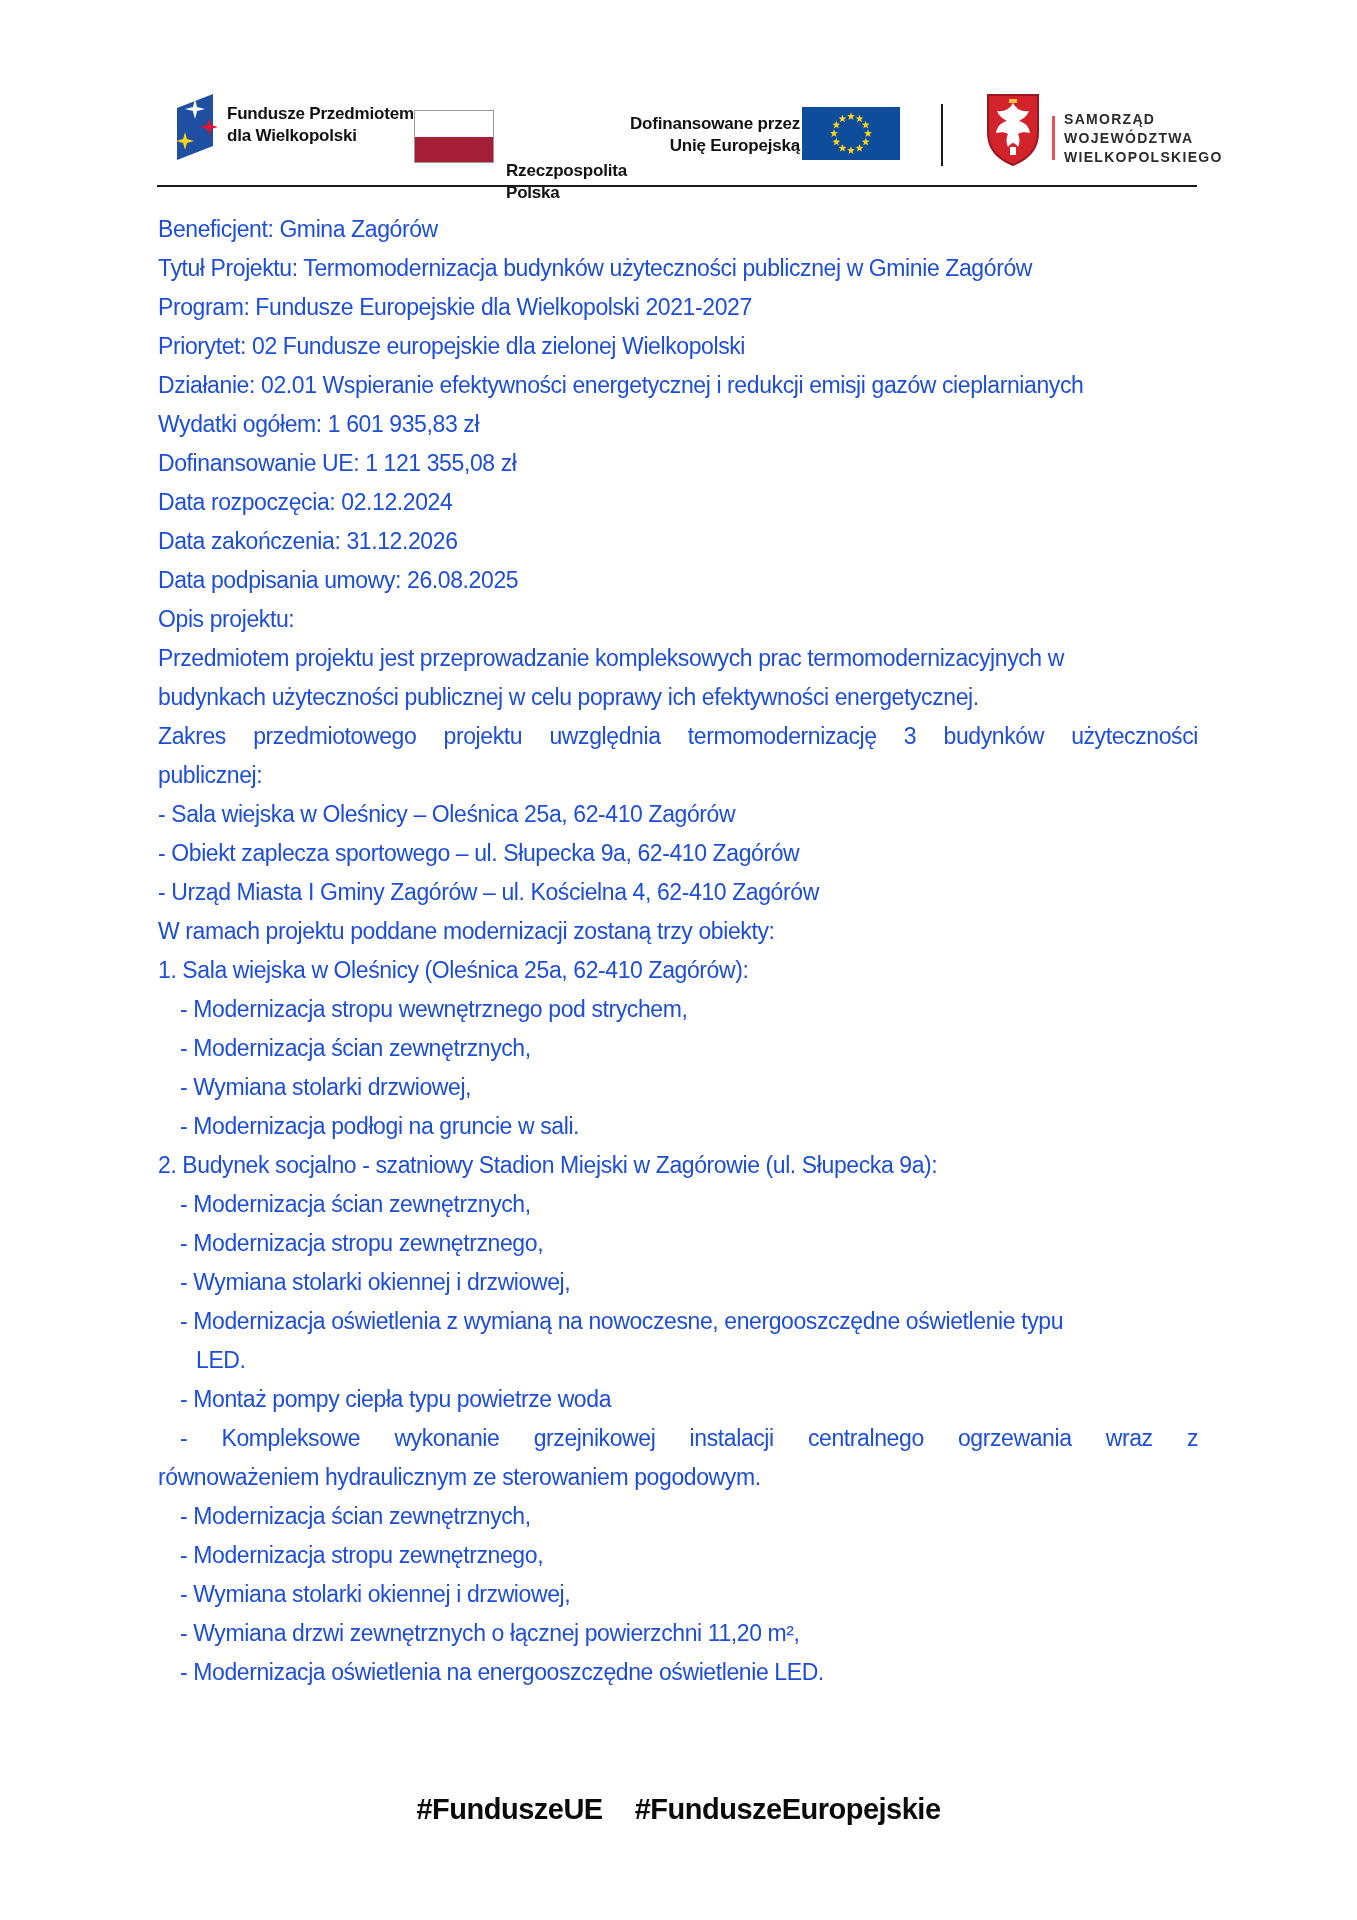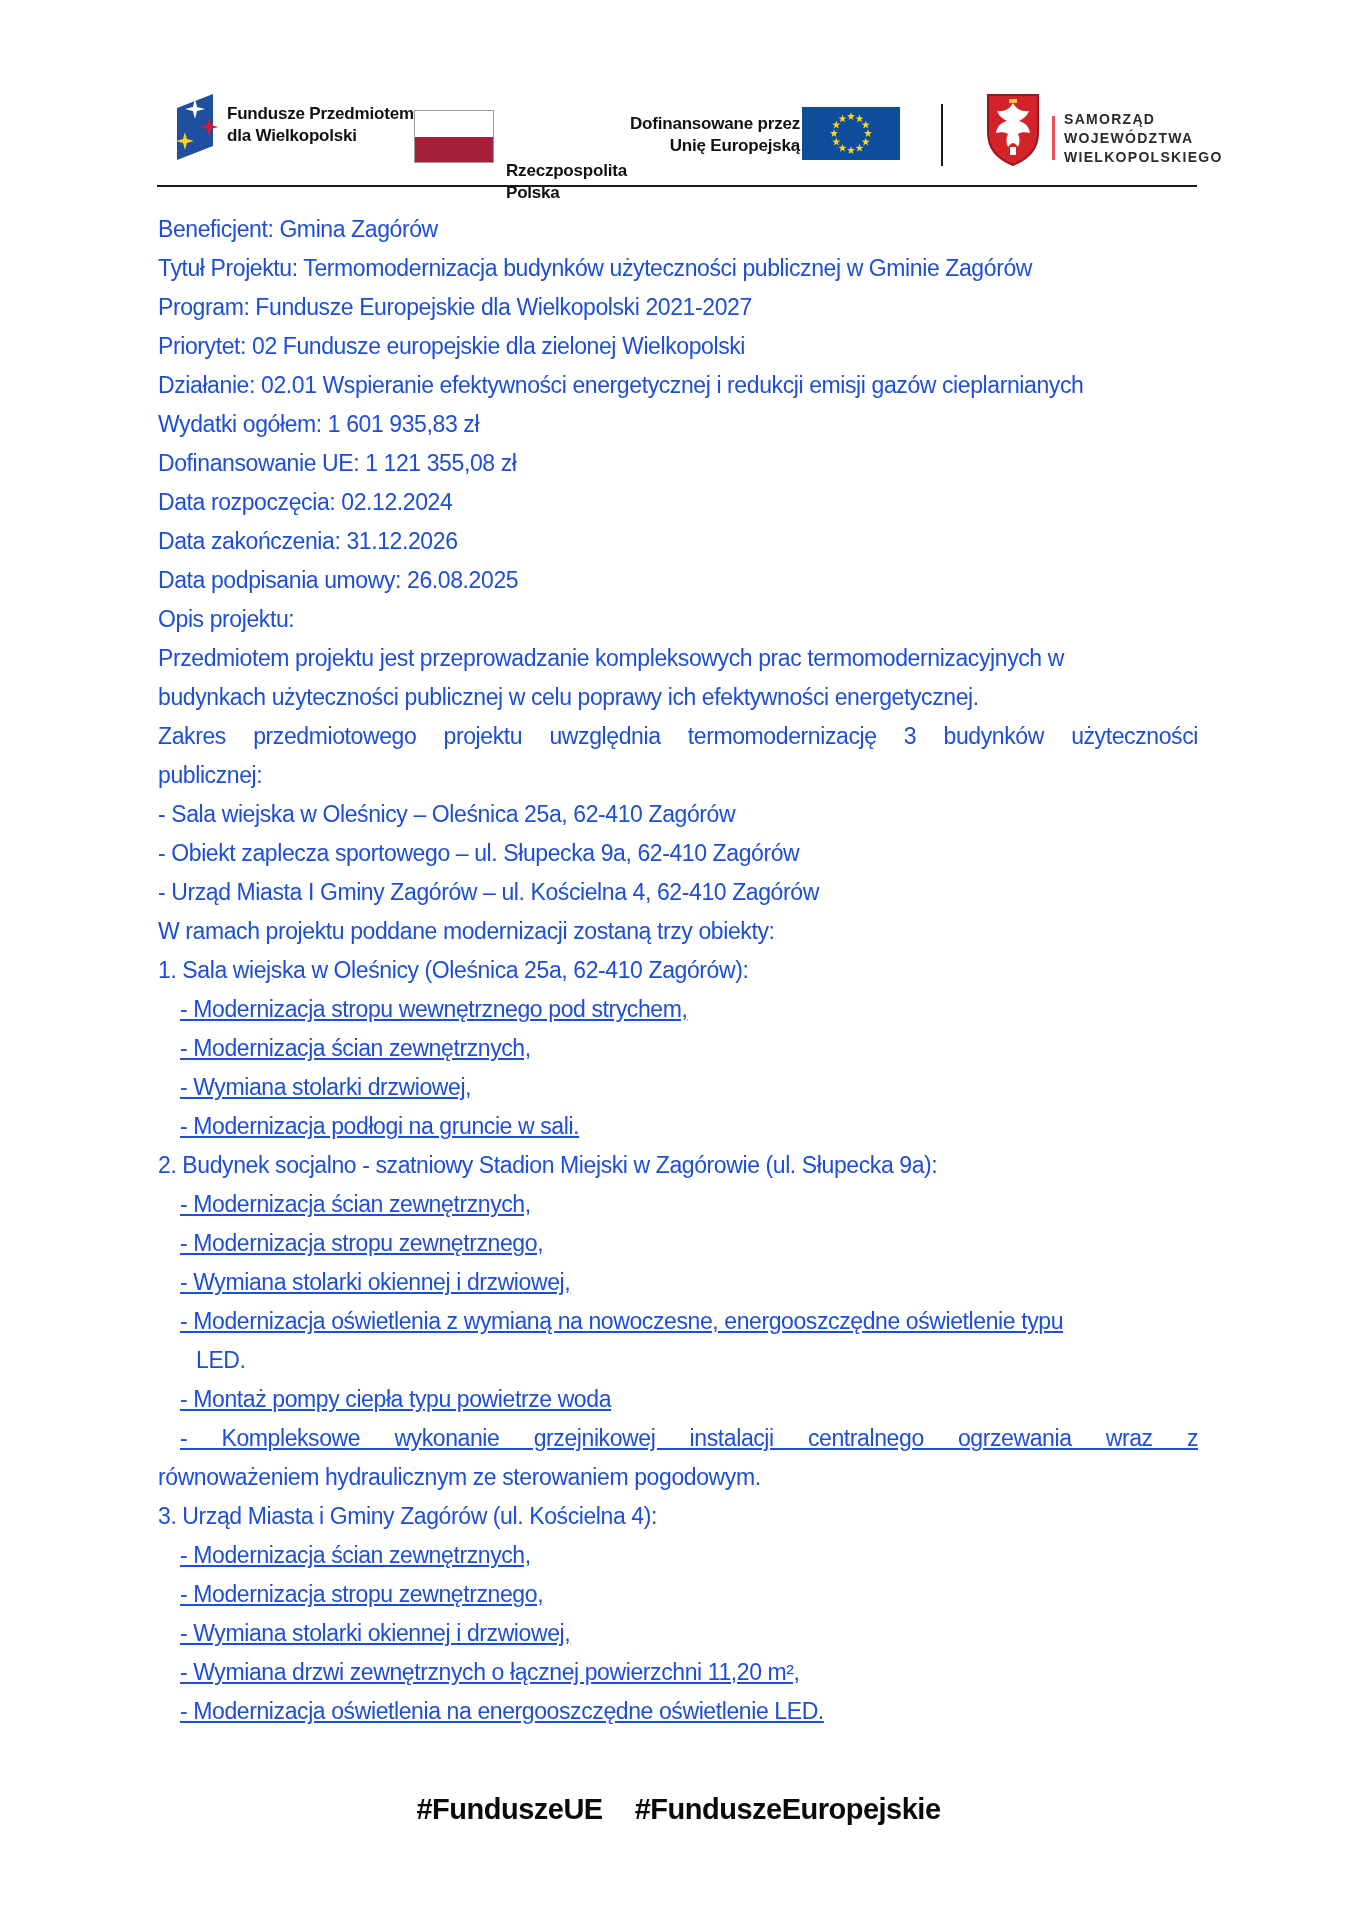--- a/index.html
+++ b/index.html
@@ -36,21 +36,21 @@
     position:absolute;left:1064px;top:110px;
     font-size:14px;line-height:19px;font-weight:600;letter-spacing:1.3px;
     color:#2b2b2b;white-space:nowrap;
   }
   
   .doc-body{
     position:absolute;left:158px;top:210px;width:1040px;
     font-size:23px;line-height:39px;letter-spacing:-0.4px;color:#1d4ed8;
   }
   .ln{white-space:nowrap;}
-  .i1{padding-left:22px;text-decoration:underline;}
+  .i1{padding-left:22px;}
   .i2{padding-left:38px;}
   .just{white-space:normal;text-align:justify;text-align-last:justify;}
   
   .footer{
     position:absolute;left:0;top:1793px;width:1357px;
     display:flex;justify-content:center;gap:32px;
     font-weight:bold;font-size:29px;letter-spacing:-0.5px;color:#0a0a0a;
   }
 </style>
 </head>
@@ -147,21 +147,20 @@
     <div class="ln i1">- Modernizacja podłogi na gruncie w sali.</div>
     <div class="ln">2. Budynek socjalno - szatniowy Stadion Miejski w Zagórowie (ul. Słupecka 9a):</div>
     <div class="ln i1">- Modernizacja ścian zewnętrznych,</div>
     <div class="ln i1">- Modernizacja stropu zewnętrznego,</div>
     <div class="ln i1">- Wymiana stolarki okiennej i drzwiowej,</div>
     <div class="ln i1">- Modernizacja oświetlenia z wymianą na nowoczesne, energooszczędne oświetlenie typu</div>
     <div class="ln i2">LED.</div>
     <div class="ln i1">- Montaż pompy ciepła typu powietrze woda</div>
     <div class="ln i1 just">- Kompleksowe wykonanie grzejnikowej instalacji centralnego ogrzewania wraz z</div>
     <div class="ln">równoważeniem hydraulicznym ze sterowaniem pogodowym.</div>
-    <div class="ln">3. Urząd Miasta i Gminy Zagórów (ul. Kościelna 4):</div>
     <div class="ln i1">- Modernizacja ścian zewnętrznych,</div>
     <div class="ln i1">- Modernizacja stropu zewnętrznego,</div>
     <div class="ln i1">- Wymiana stolarki okiennej i drzwiowej,</div>
     <div class="ln i1">- Wymiana drzwi zewnętrznych o łącznej powierzchni 11,20 m²,</div>
     <div class="ln i1">- Modernizacja oświetlenia na energooszczędne oświetlenie LED.</div>
   </div>
 
   <div class="footer">
     <span>#FunduszeUE</span>
     <span>#FunduszeEuropejskie</span>

